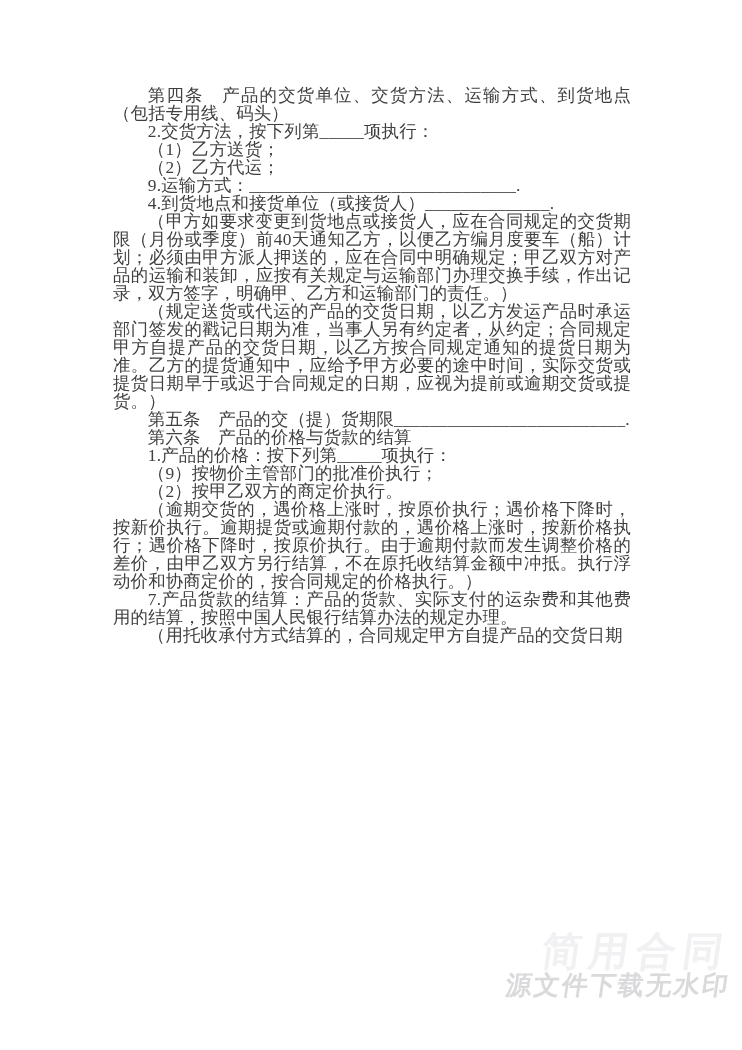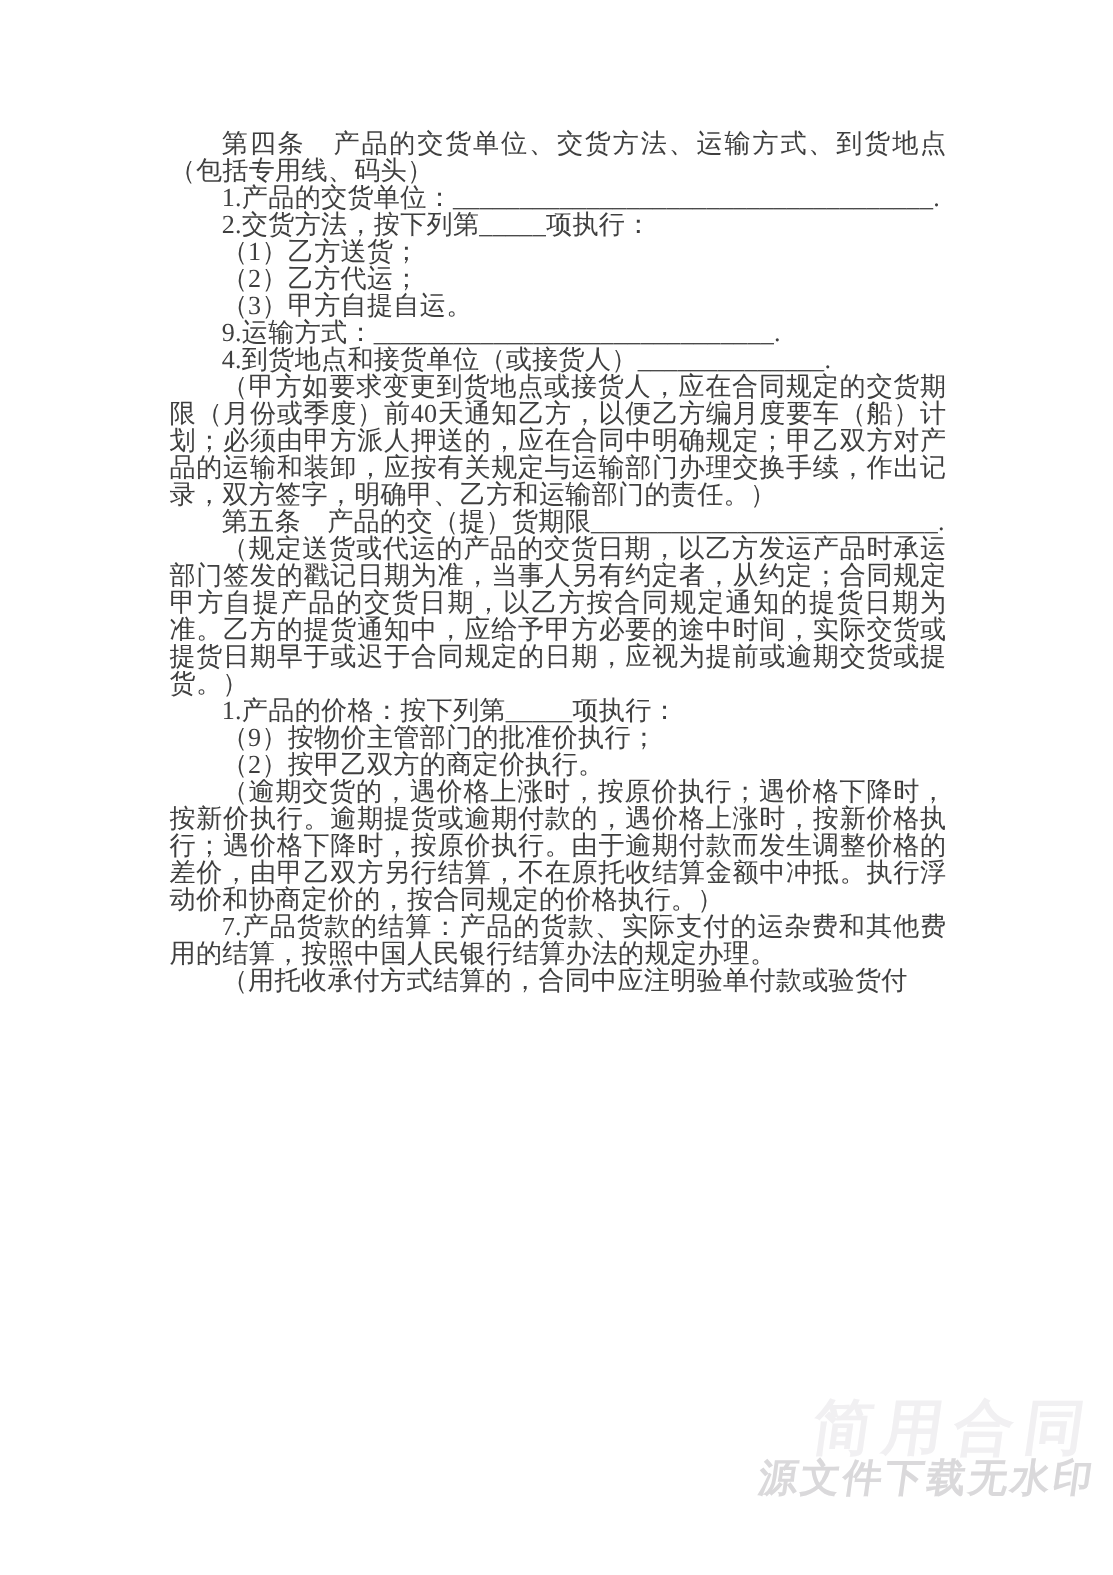--- a/index.html
+++ b/index.html
@@ -61,29 +61,28 @@
 </style>
 </head>
 <body>
 
 <div class="watermark watermark-brand">简用合同</div>
 
 <div class="watermark watermark-tagline">源文件下载无水印</div>
 
 <div class="doc-body">
     <p class="para">第四条　产品的交货单位、交货方法、运输方式、到货地点（包括专用线、码头）</p>
-    <p class="para">1.产品的交货单位：____________________________________.</p>
     <p class="para">2.交货方法，按下列第_____项执行：</p>
     <p class="para">（1）乙方送货；</p>
     <p class="para">（2）乙方代运；</p>
-    <p class="para">（3）甲方自提自运。</p>
     <p class="para">9.运输方式：______________________________.</p>
     <p class="para">4.到货地点和接货单位（或接货人）______________.</p>
     <p class="para">（甲方如要求变更到货地点或接货人，应在合同规定的交货期限（月份或季度）前40天通知乙方，以便乙方编月度要车（船）计划；必须由甲方派人押送的，应在合同中明确规定；甲乙双方对产品的运输和装卸，应按有关规定与运输部门办理交换手续，作出记录，双方签字，明确甲、乙方和运输部门的责任。）</p>
+    <p class="para">（规定送货或代运的产品的交货日期，以乙方发运产品时承运部门签发的戳记日期为准，当事人另有约定者，从约定；合同规定甲方自提产品的交货日期，以乙方按合同规定通知的提货日期为准。乙方的提货通知中，应给予甲方必要的途中时间，实际交货或提货日期早于或迟于合同规定的日期，应视为提前或逾期交货或提货。）</p>
     <p class="para">第五条　产品的交（提）货期限__________________________.</p>
-    <p class="para">（规定送货或代运的产品的交货日期，以乙方发运产品时承运部门签发的戳记日期为准，当事人另有约定者，从约定；合同规定甲方自提产品的交货日期，以乙方按合同规定通知的提货日期为准。乙方的提货通知中，应给予甲方必要的途中时间，实际交货或提货日期早于或迟于合同规定的日期，应视为提前或逾期交货或提货。）</p>
+    <p class="para">第六条　产品的价格与货款的结算</p>
     <p class="para">1.产品的价格：按下列第_____项执行：</p>
     <p class="para">（9）按物价主管部门的批准价执行；</p>
     <p class="para">（2）按甲乙双方的商定价执行。</p>
     <p class="para">（逾期交货的，遇价格上涨时，按原价执行；遇价格下降时，按新价执行。逾期提货或逾期付款的，遇价格上涨时，按新价格执行；遇价格下降时，按原价执行。由于逾期付款而发生调整价格的差价，由甲乙双方另行结算，不在原托收结算金额中冲抵。执行浮动价和协商定价的，按合同规定的价格执行。）</p>
     <p class="para">7.产品货款的结算：产品的货款、实际支付的运杂费和其他费用的结算，按照中国人民银行结算办法的规定办理。</p>
-    <p class="para">（用托收承付方式结算的，合同中应注明验单付款或验货付</p>
+    <p class="para">（用托收承付方式结算的，合同规定甲方自提产品的交货日期</p>
   </div>
 
 </body></html>

